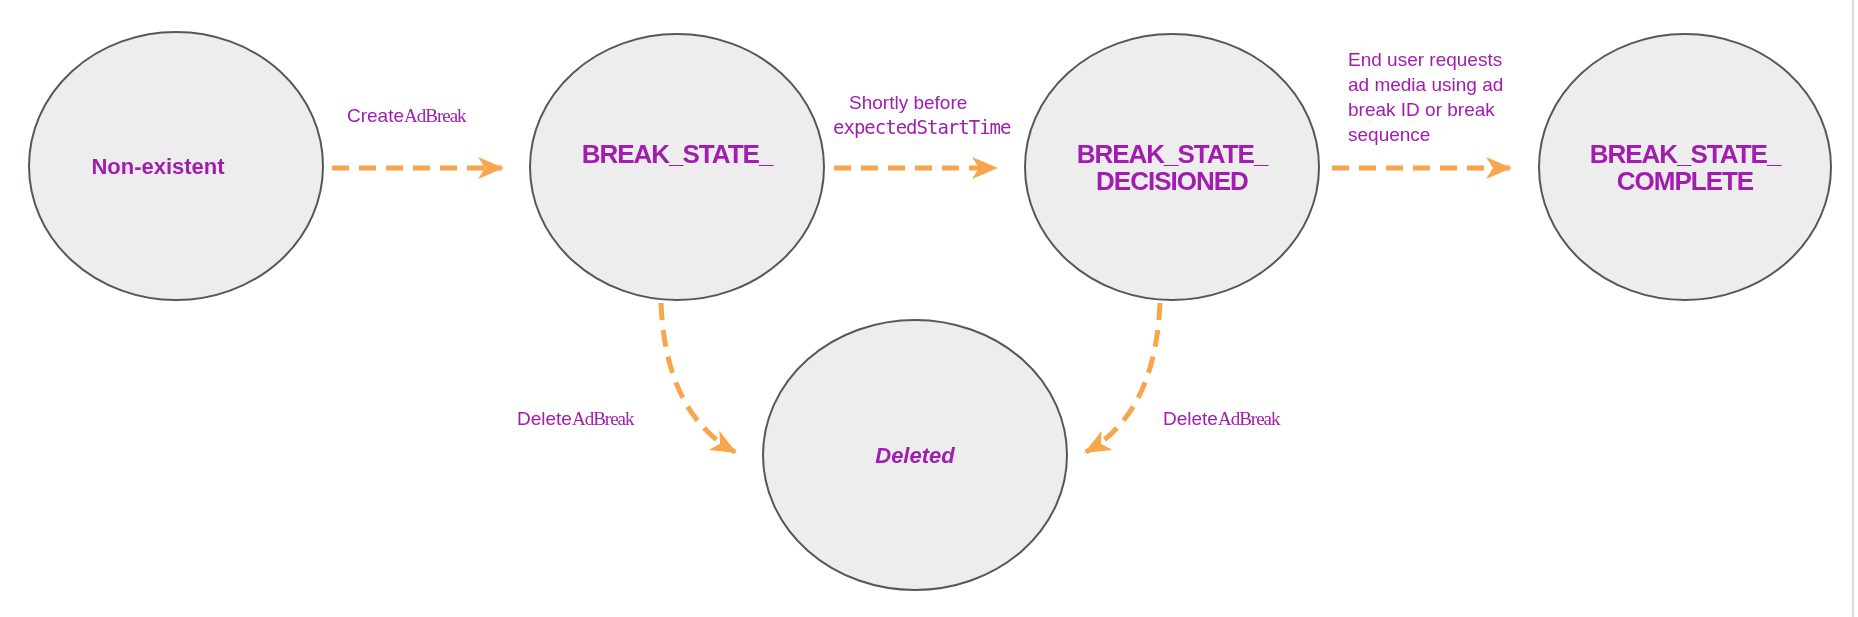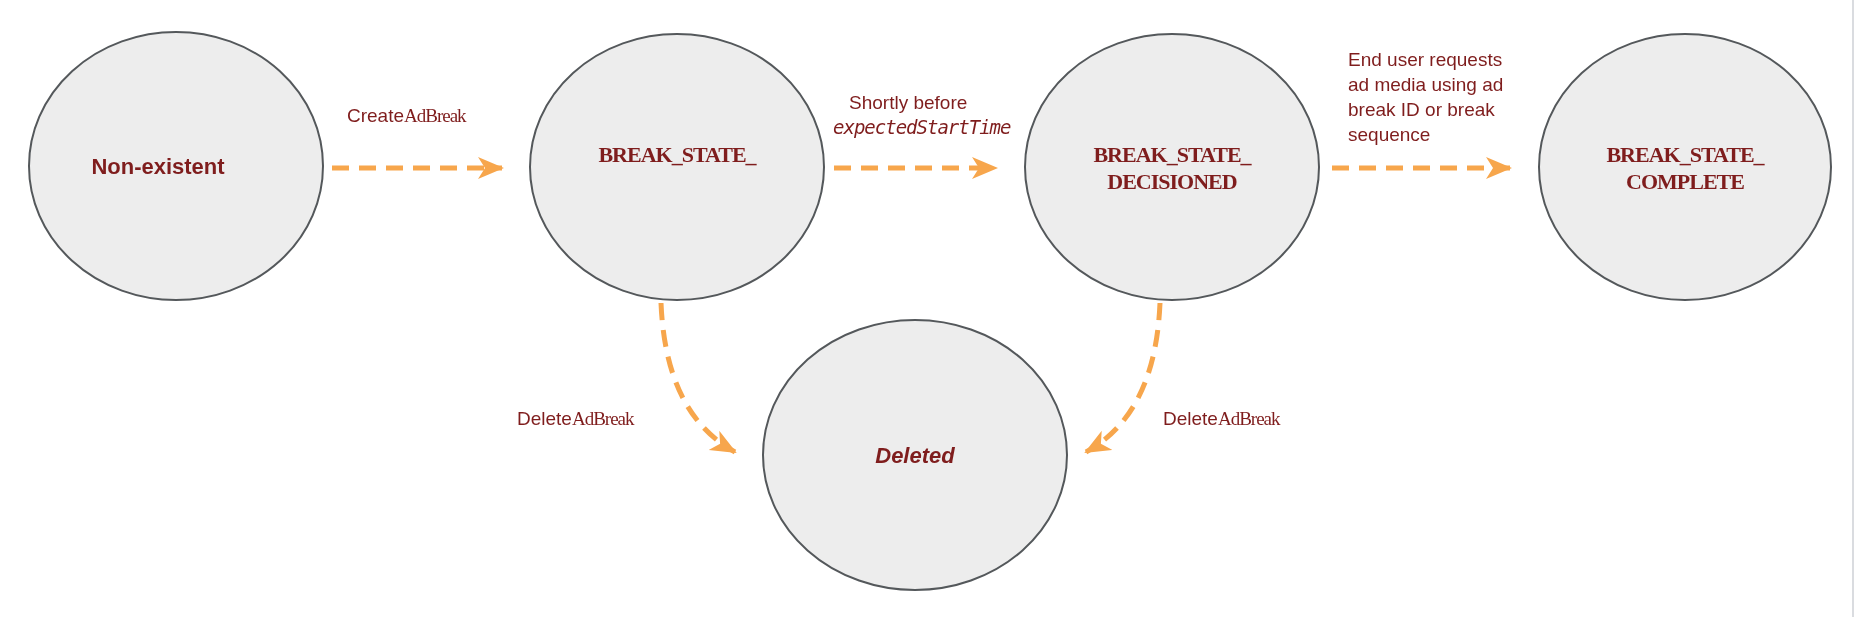--- a/index.html
+++ b/index.html
@@ -26,48 +26,47 @@
     stroke-width: 2;
   }
   .edge-path {
     fill: none;
     stroke: #F7A64C;
     stroke-width: 5;
     stroke-dasharray: 17 10;
   }
   .label {
     position: absolute;
-    color: #7f1d1d;
+    color: #a21caf;
     white-space: nowrap;
   }
   .node-label {
     width: 300px;
     text-align: center;
     font-weight: bold;
     line-height: 27px;
   }
   .node-label.sans {
     font-size: 22px;
     font-family: "Liberation Sans", sans-serif;
   }
   .node-label.mono {
-    font-size: 22px;
-    font-family: Liberation Serif, serif;
+    font-size: 26px;
+    font-family: Liberation Sans, sans-serif;
     letter-spacing: -1px;
   }
   .node-label .line { display: block; }
   .edge-label {
     font-size: 19px;
     line-height: 25px;
   }
   .edge-label .mono {
     font-family: "DejaVu Sans Mono", monospace;
     font-size: 19px;
     letter-spacing: -1px;
-    font-style: italic;
   }
   .edge-label .sans-part { font-family: "Liberation Sans", sans-serif; }
   .edge-label .mono-part {
     font-family: Liberation Serif, serif;
     letter-spacing: -1px;
   }
   .edge-label .line { display: block; }
   .right-border {
     position: absolute;
     top: 0;

